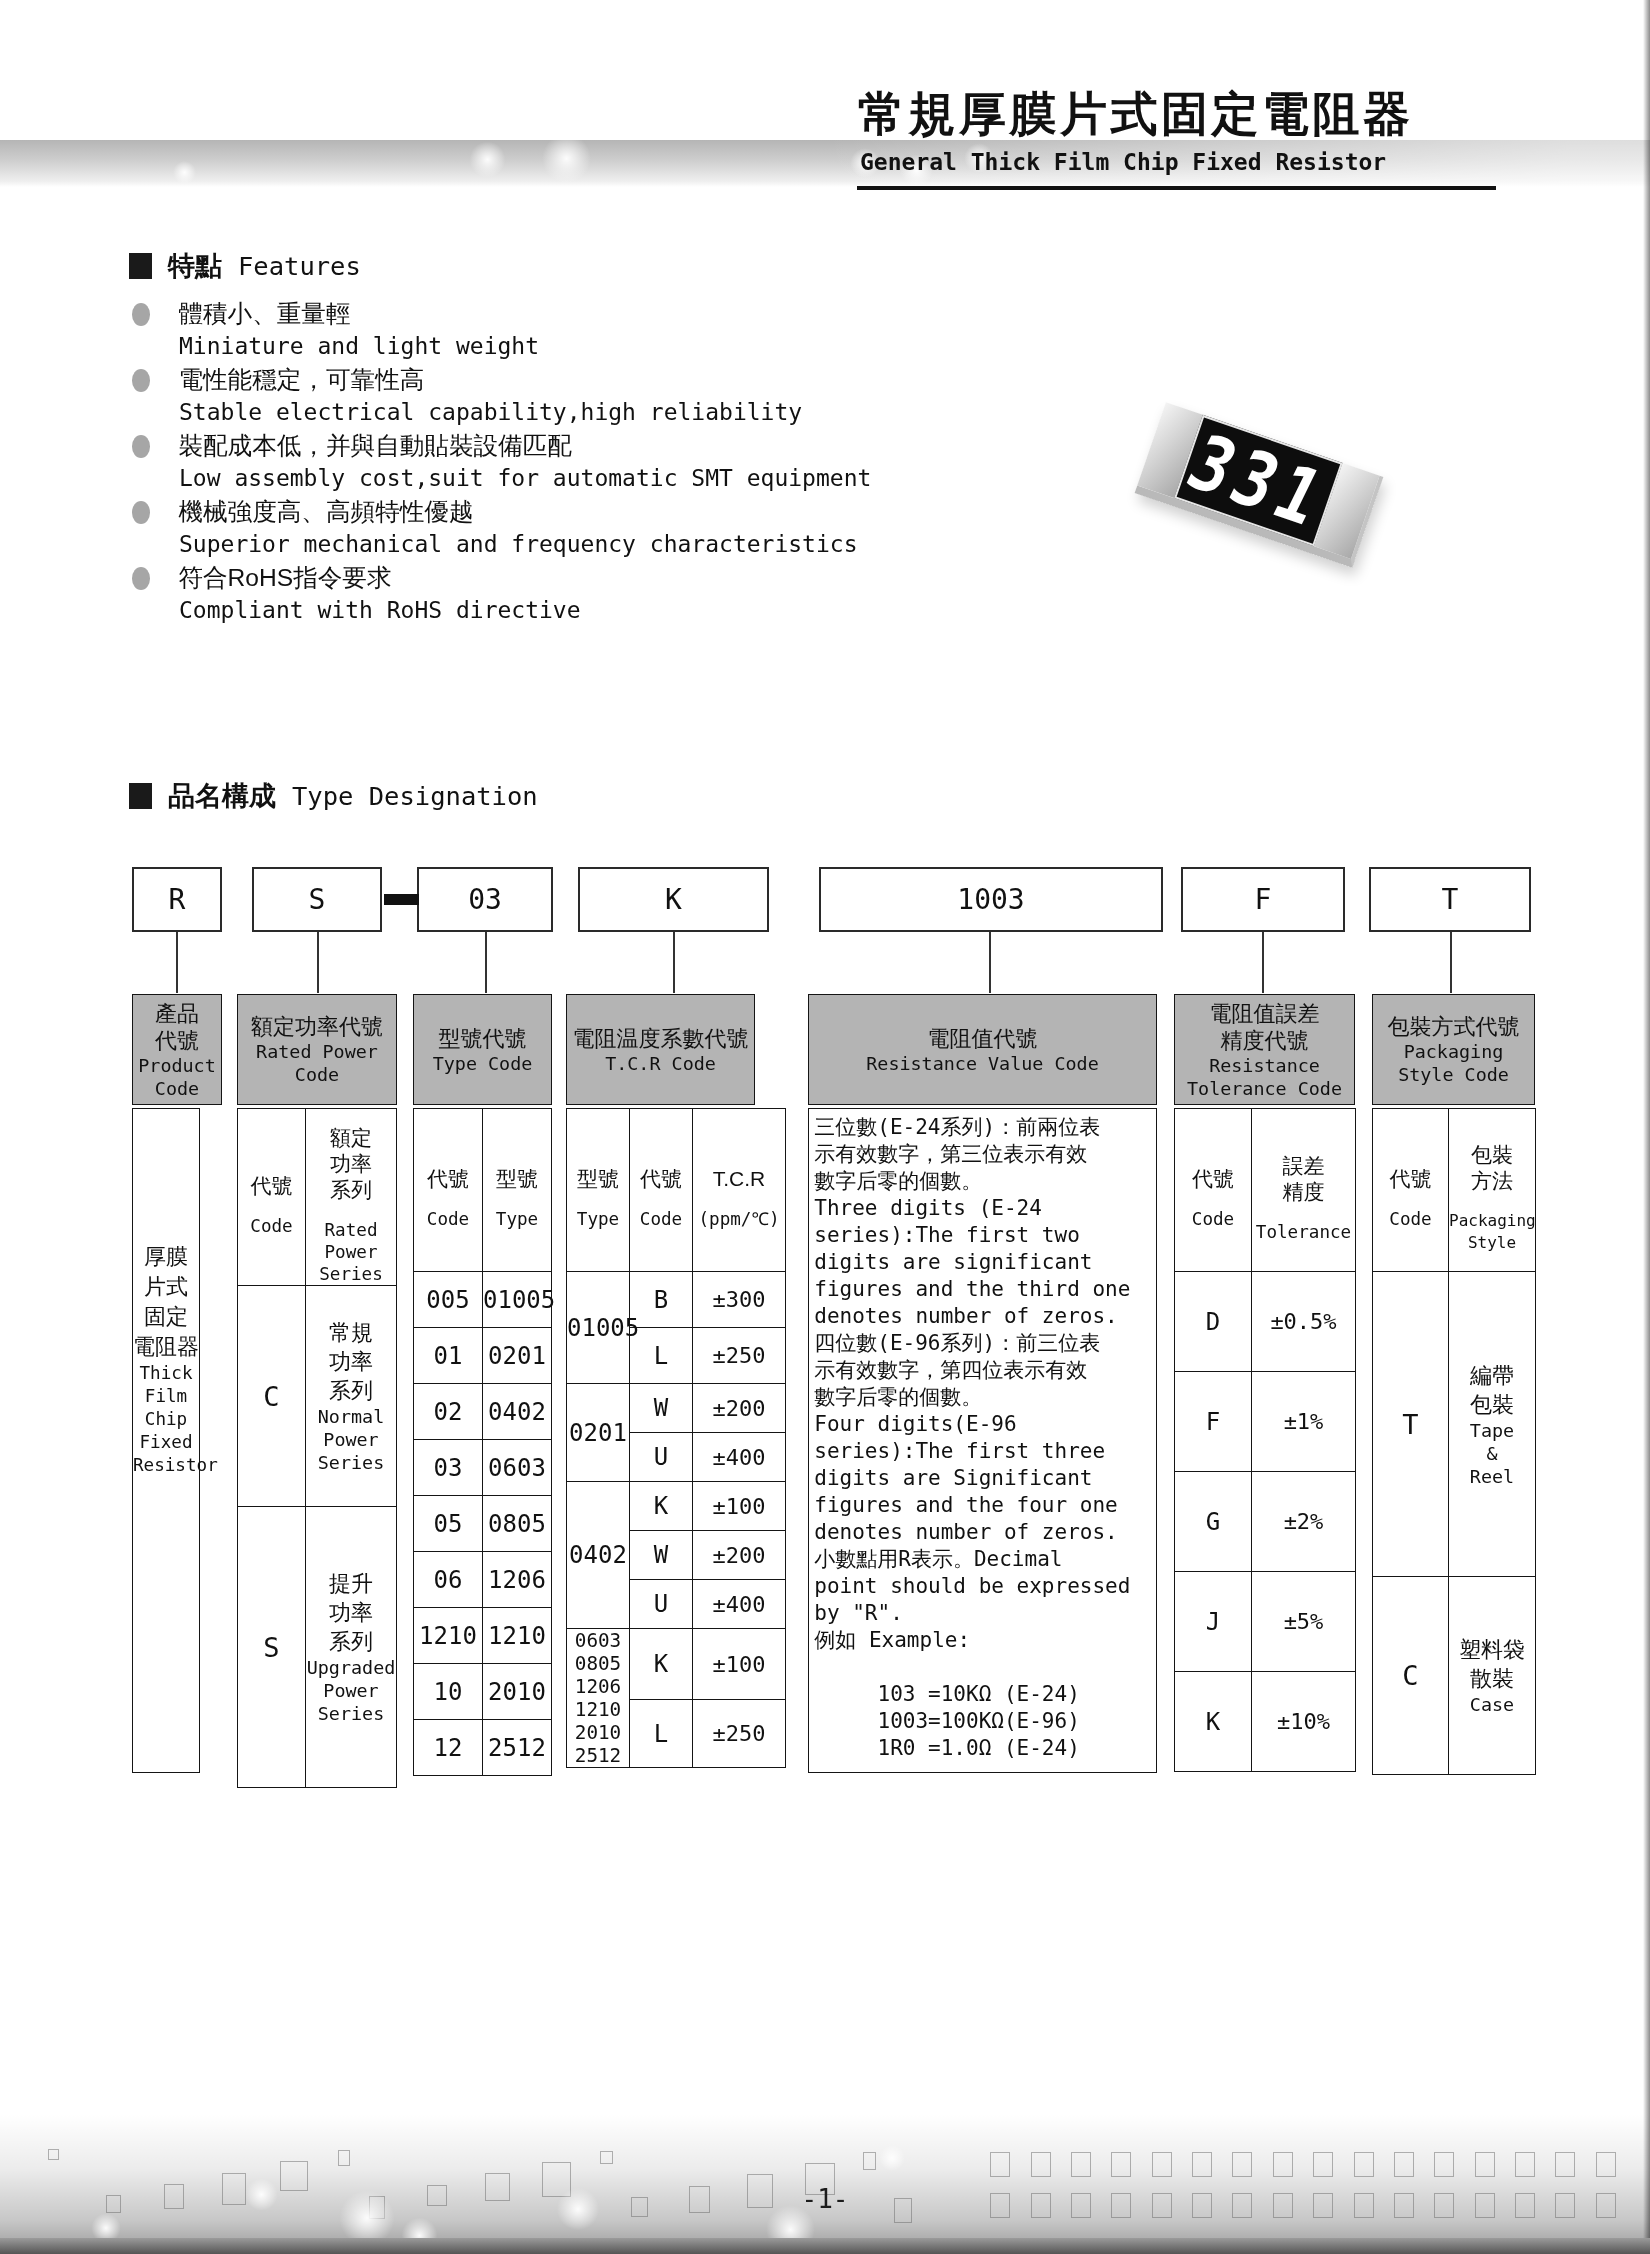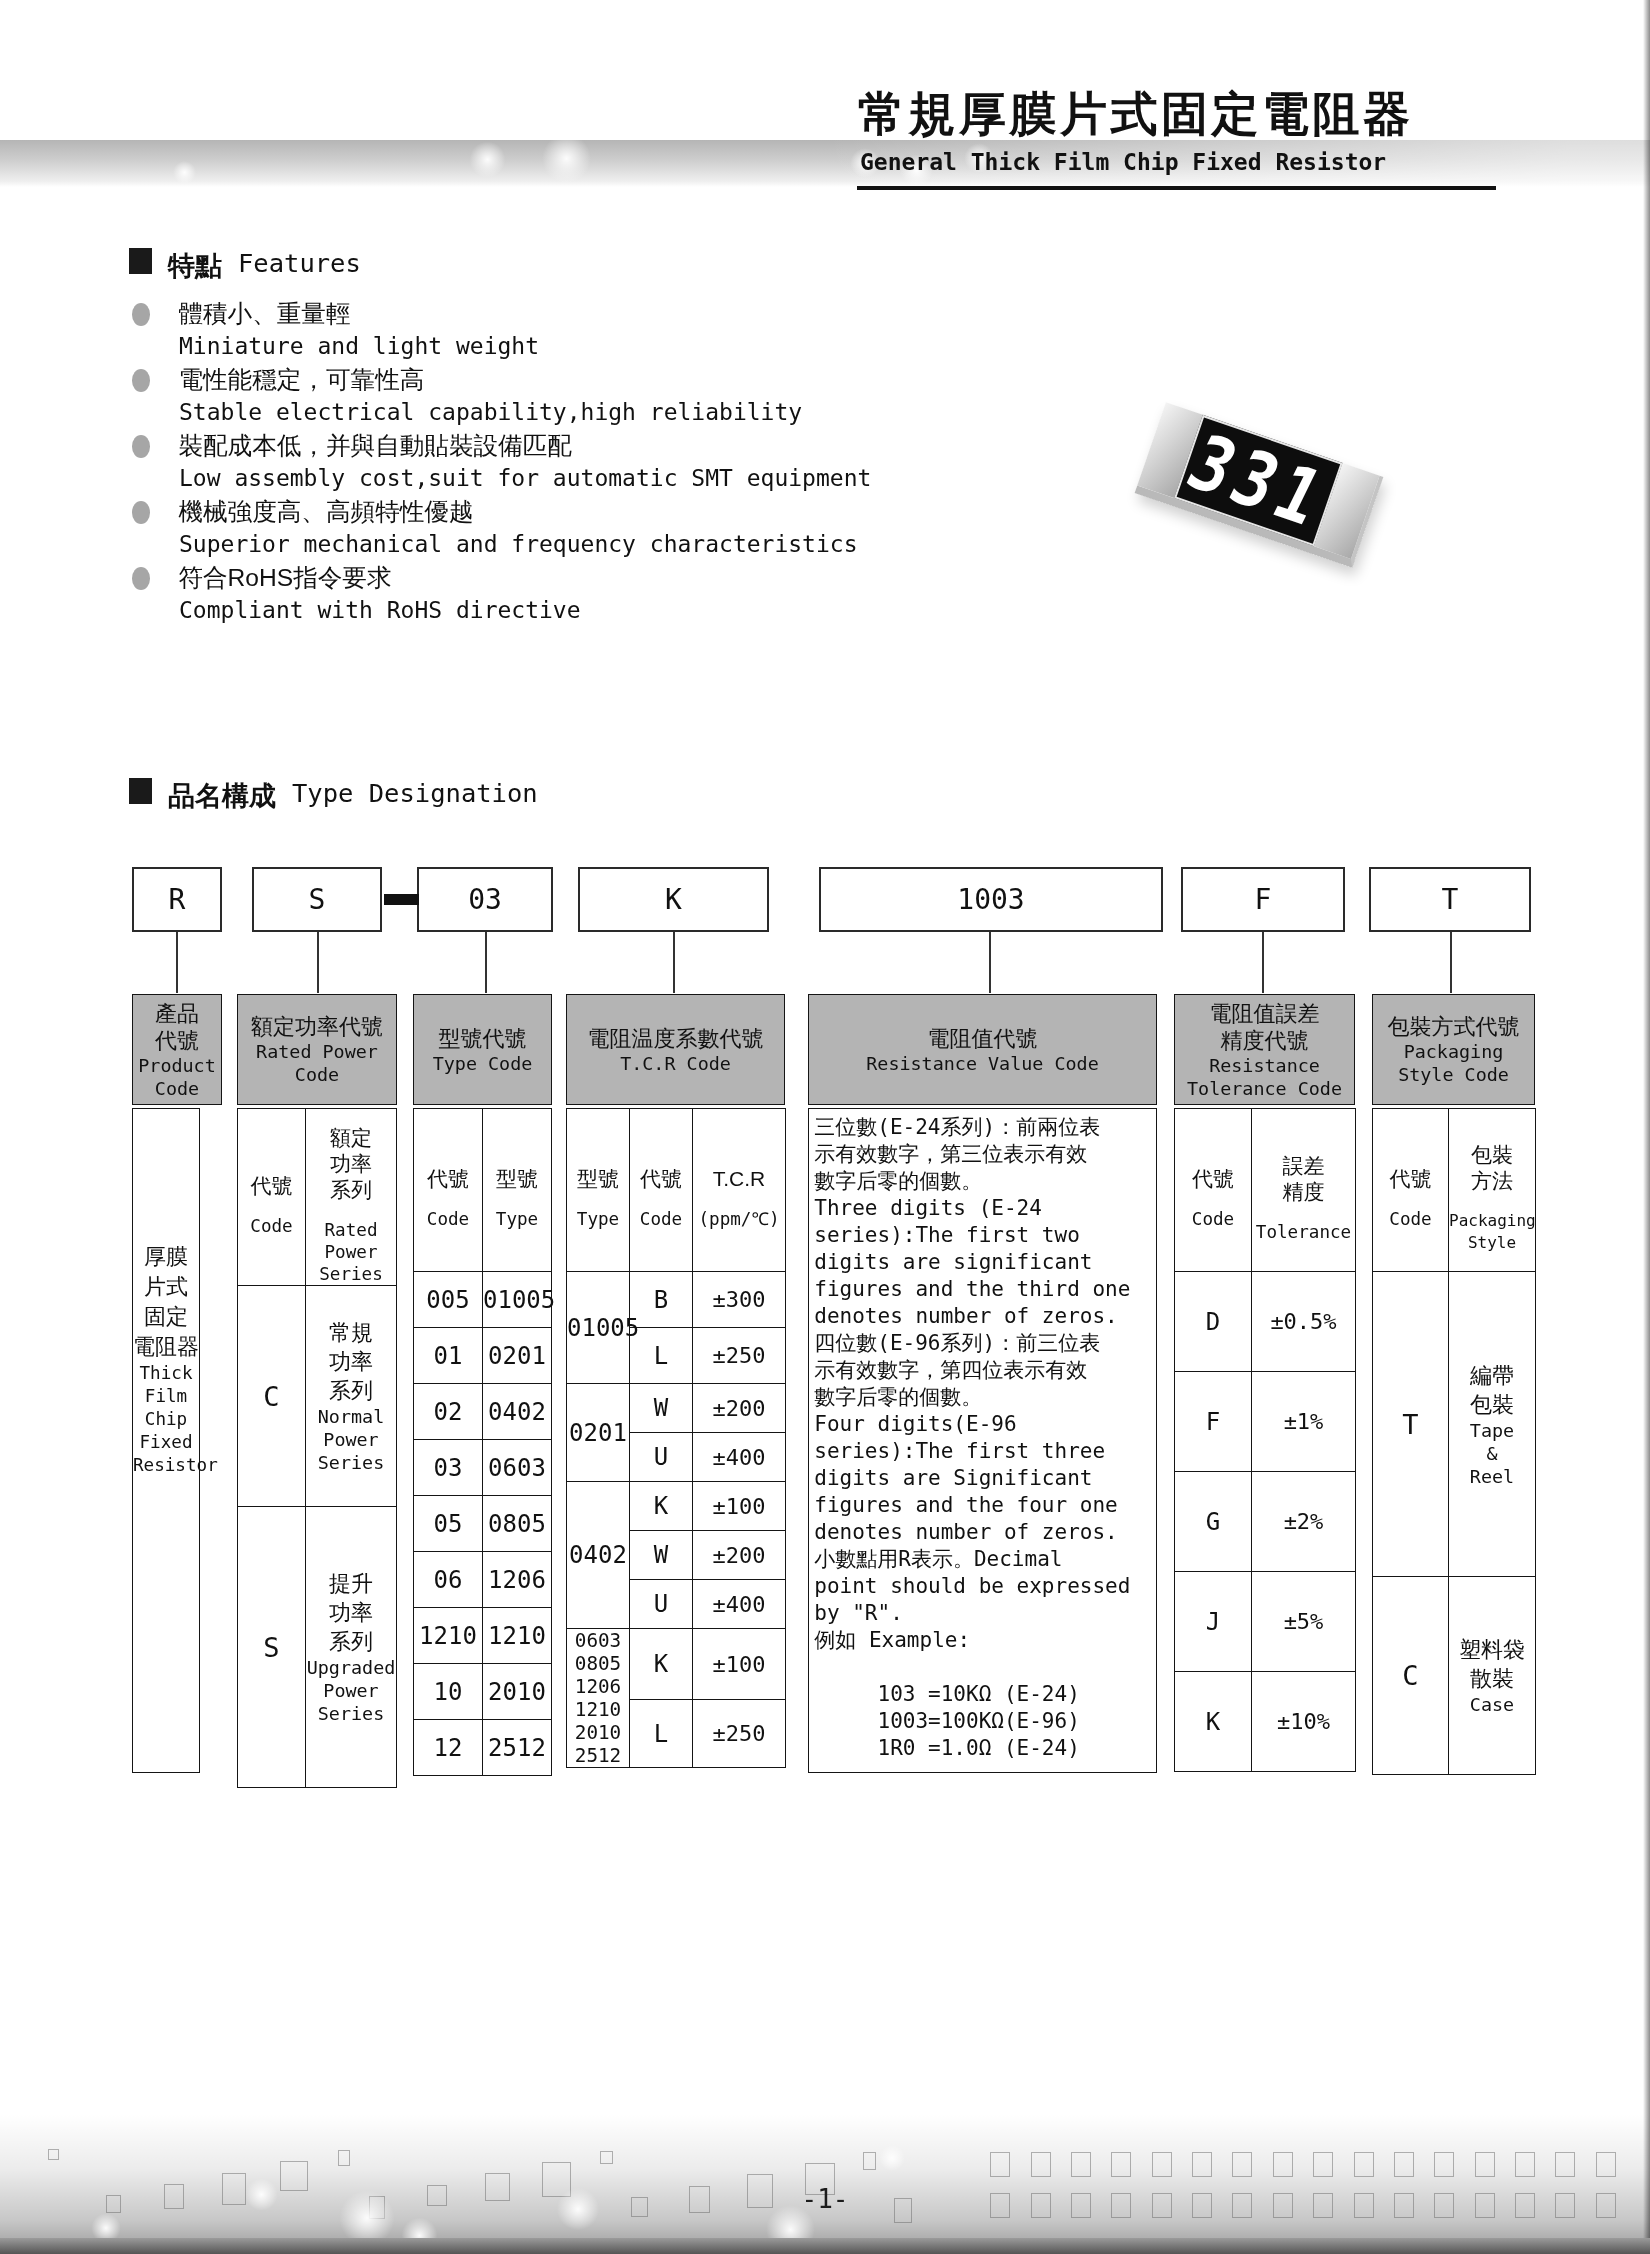--- a/index.html
+++ b/index.html
@@ -14,21 +14,21 @@
   .edge-r{position:absolute;right:0;top:0;width:7px;height:2254px;
           background:linear-gradient(to right,rgba(0,0,0,0),rgba(0,0,0,.45));}
   .edge-b{position:absolute;left:0;top:2238px;width:1650px;height:16px;
           background:linear-gradient(to bottom,#9b9b9b,#555555);}
 
   .title-cn{position:absolute;left:858px;top:83px;font-size:47px;font-weight:900;letter-spacing:3.5px;}
   .title-en{position:absolute;left:860px;top:149px;font-size:23px;font-weight:bold;
             font-family:"DejaVu Sans Mono",monospace;}
   .title-rule{position:absolute;left:857px;top:186px;width:639px;height:3.5px;background:#111;}
 
-  .sechead{position:absolute;display:flex;align-items:flex-start;gap:16px;}
+  .sechead{position:absolute;display:flex;align-items:center;gap:16px;}
   .sechead .sq{width:23px;height:26px;background:#1a1a1a;}
   .sechead .cn{font-size:27px;font-weight:600;}
   .sechead .en{font-size:25.5px;font-family:"DejaVu Sans Mono",monospace;}
 
   #features-list{position:absolute;left:132px;top:298px;width:1009px;}
   .feat-item{margin:0 0 0.9px 0;}
   .feat-row1{display:flex;gap:28px;font-size:24.6px;line-height:32px;}
   .bullet{width:18.4px;height:23px;background:#a6a6a6;border-radius:50%;margin-top:5.3px;flex:none;}
   .feat-en{margin-left:47px;font-family:"DejaVu Sans Mono",monospace;font-size:23px;line-height:33px;}
 
@@ -186,21 +186,21 @@
   </div>
   <div class="hdrbox" style="left:237px;width:160px;">
     <div class="hdr-cn">額定功率代號</div>
     <div class="hdr-en">Rated Power
 Code</div>
   </div>
   <div class="hdrbox" style="left:413px;width:139px;">
     <div class="hdr-cn">型號代號</div>
     <div class="hdr-en">Type Code</div>
   </div>
-  <div class="hdrbox" style="left:566px;width:219px;">
+  <div class="hdrbox" style="left:566px;width:189px;">
     <div class="hdr-cn">電阻温度系數代號</div>
     <div class="hdr-en">T.C.R Code</div>
   </div>
   <div class="hdrbox" style="left:808px;width:349px;">
     <div class="hdr-cn">電阻值代號</div>
     <div class="hdr-en">Resistance Value Code</div>
   </div>
   <div class="hdrbox" style="left:1174px;width:181px;">
     <div class="hdr-cn">電阻值誤差
 精度代號</div>

